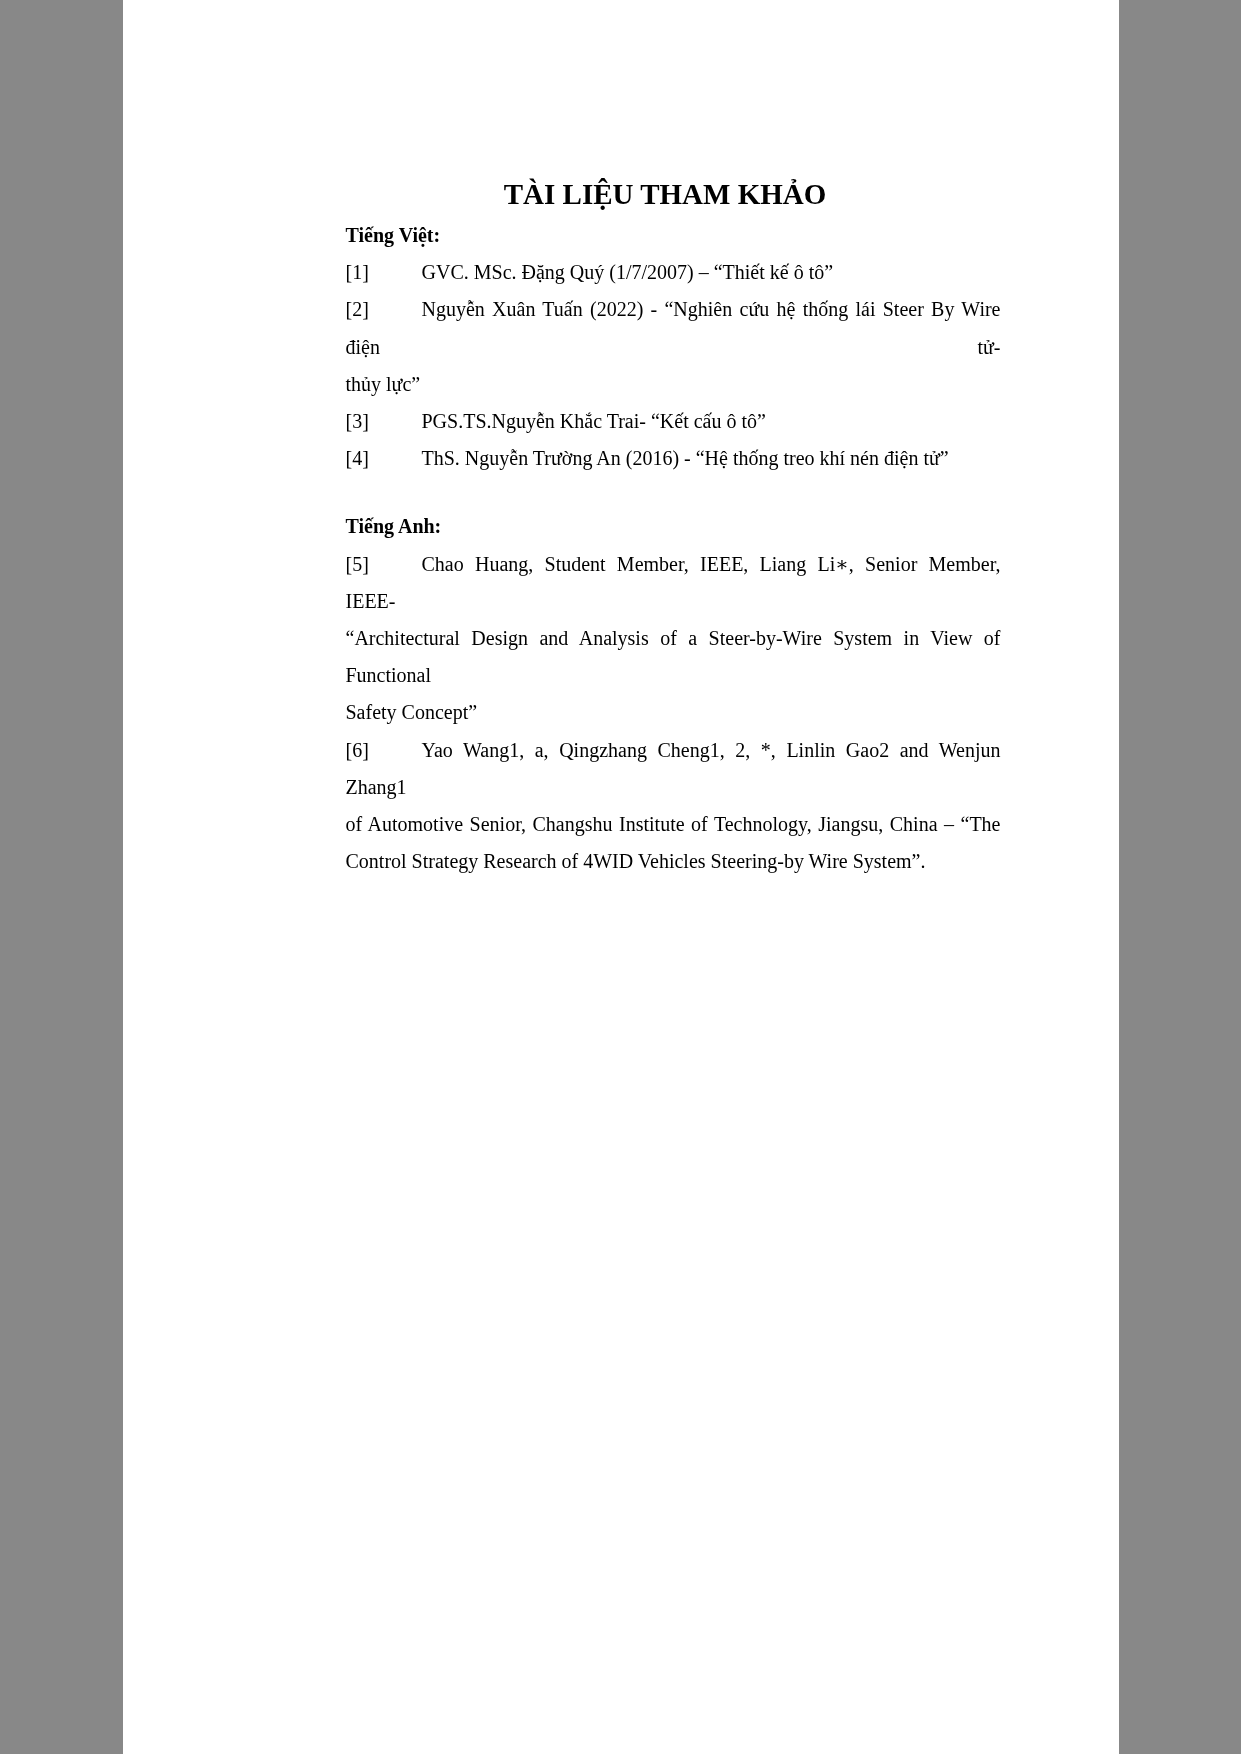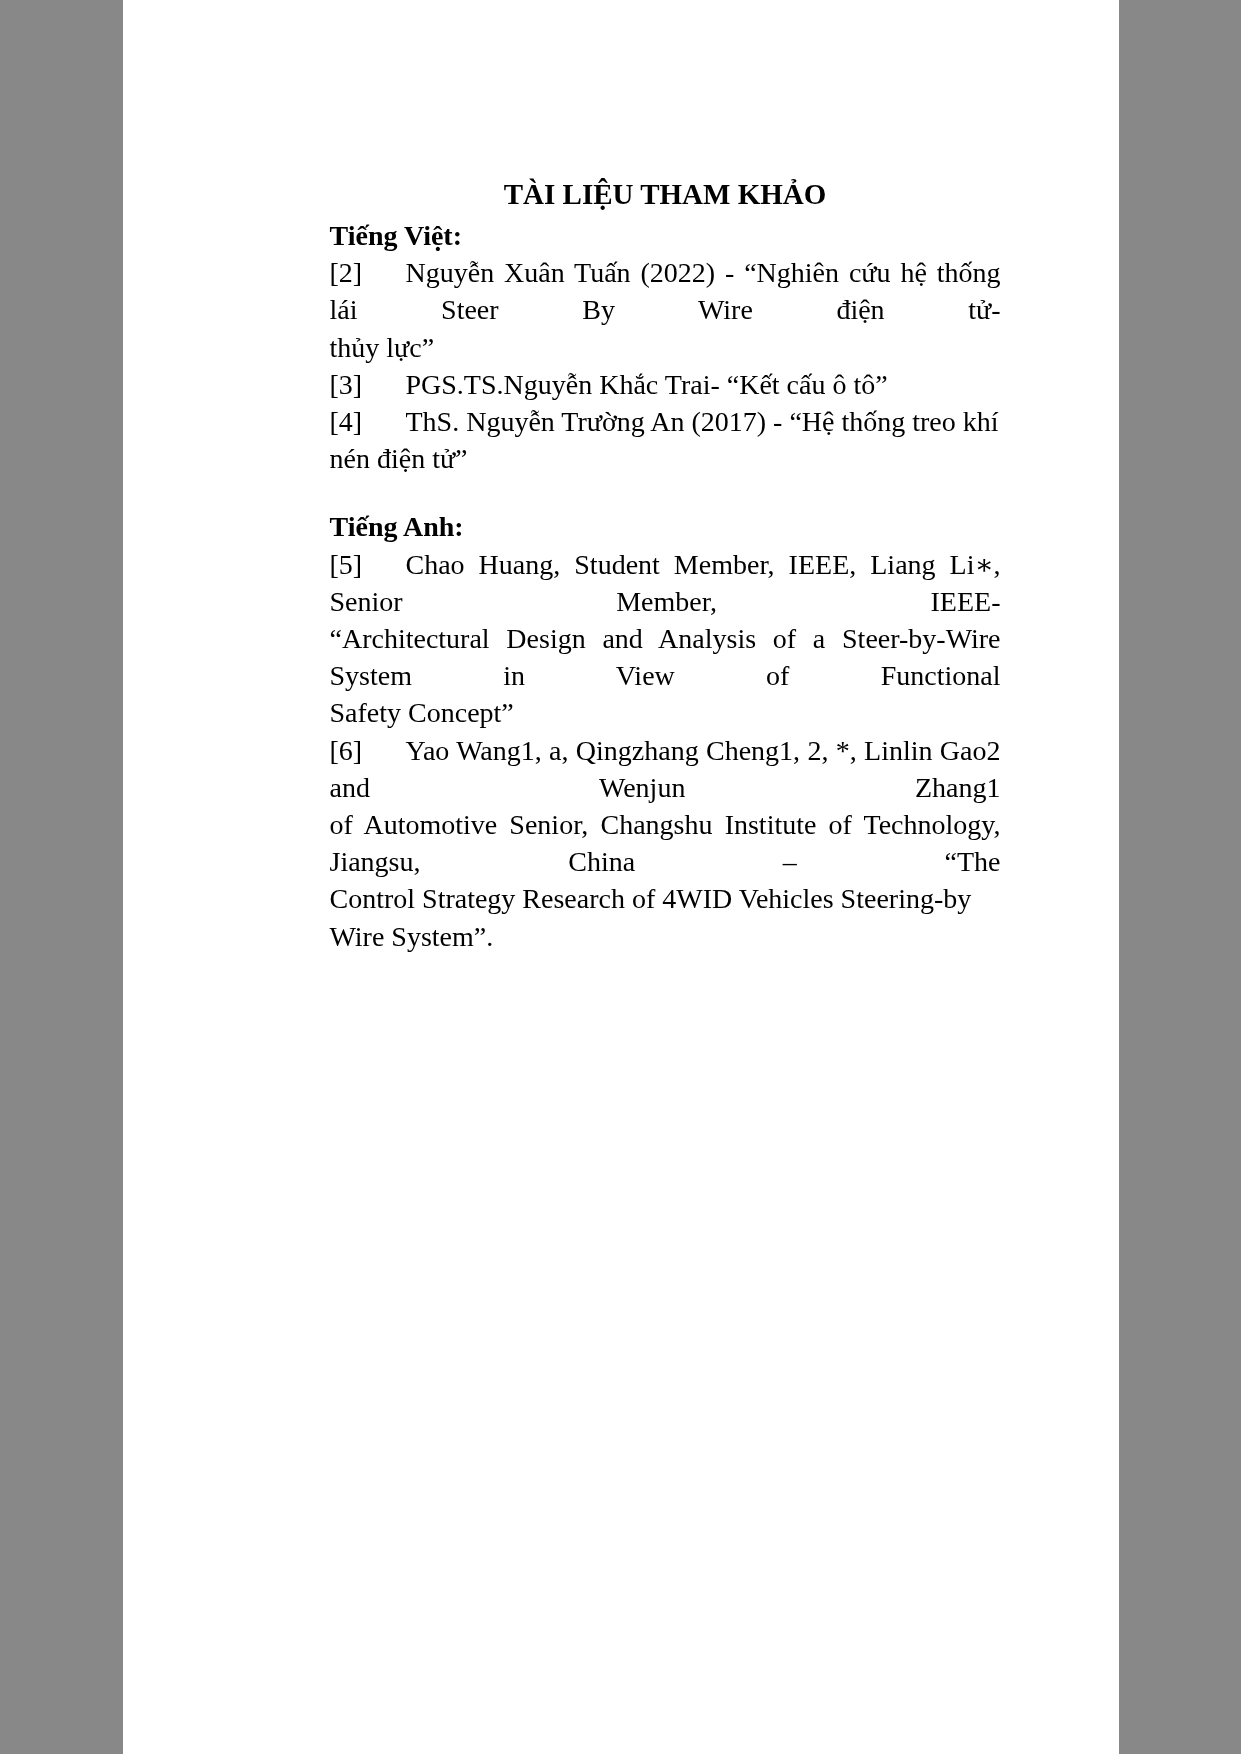--- a/index.html
+++ b/index.html
@@ -18,23 +18,24 @@
     padding: 175px 118px 0 207px;
   }
   .doc-title {
     font-size: 29px;
     font-weight: bold;
     text-align: center;
     line-height: 38px;
     margin-bottom: 4px;
   }
   .line {
-    font-size: 28px;
+    font-size: 20px;
     line-height: 37.2px;
     white-space: normal;
+    margin-left: 16px;
   }
   .heading {
     font-weight: bold;
   }
   .fill {
     text-align: justify;
     text-align-last: justify;
   }
   .ref-label {
     display: inline-block;
@@ -54,32 +55,35 @@
 </head>
 <body>
 
 <div class="page">
   <div class="content">
 
     <div class="doc-title">TÀI LIỆU THAM KHẢO</div>
 
     <div class="line heading">Tiếng Việt:</div>
 
+    <div class="line">
+      <span class="ref-label">[1]</span><span>GVC. MSc. Đặng Quý (1/7/2007) – “Thiết kế ô tô”</span>
+    </div>
 
     <div class="line fill">
       <span class="ref-label">[2]</span><span>Nguyễn Xuân Tuấn (2022) - “Nghiên cứu hệ thống lái Steer By Wire điện tử-</span>
     </div>
     <div class="line">thủy lực”</div>
 
     <div class="line">
       <span class="ref-label">[3]</span><span>PGS.TS.Nguyễn Khắc Trai- “Kết cấu ô tô”</span>
     </div>
 
     <div class="line">
-      <span class="ref-label">[4]</span><span>ThS. Nguyễn Trường An (2017) - “Hệ thống treo khí nén điện tử”</span>
+      <span class="ref-label">[4]</span><span>ThS. Nguyễn Trường An (2016) - “Hệ thống treo khí nén điện tử”</span>
     </div>
 
     <div class="section-spacer"></div>
 
     <div class="line heading">Tiếng Anh:</div>
 
     <div class="line fill">
       <span class="ref-label">[5]</span><span>Chao Huang, Student Member, IEEE, Liang Li∗, Senior Member, IEEE-</span>
     </div>
     <div class="line fill">“Architectural Design and Analysis of a Steer-by-Wire System in View of Functional</div>

